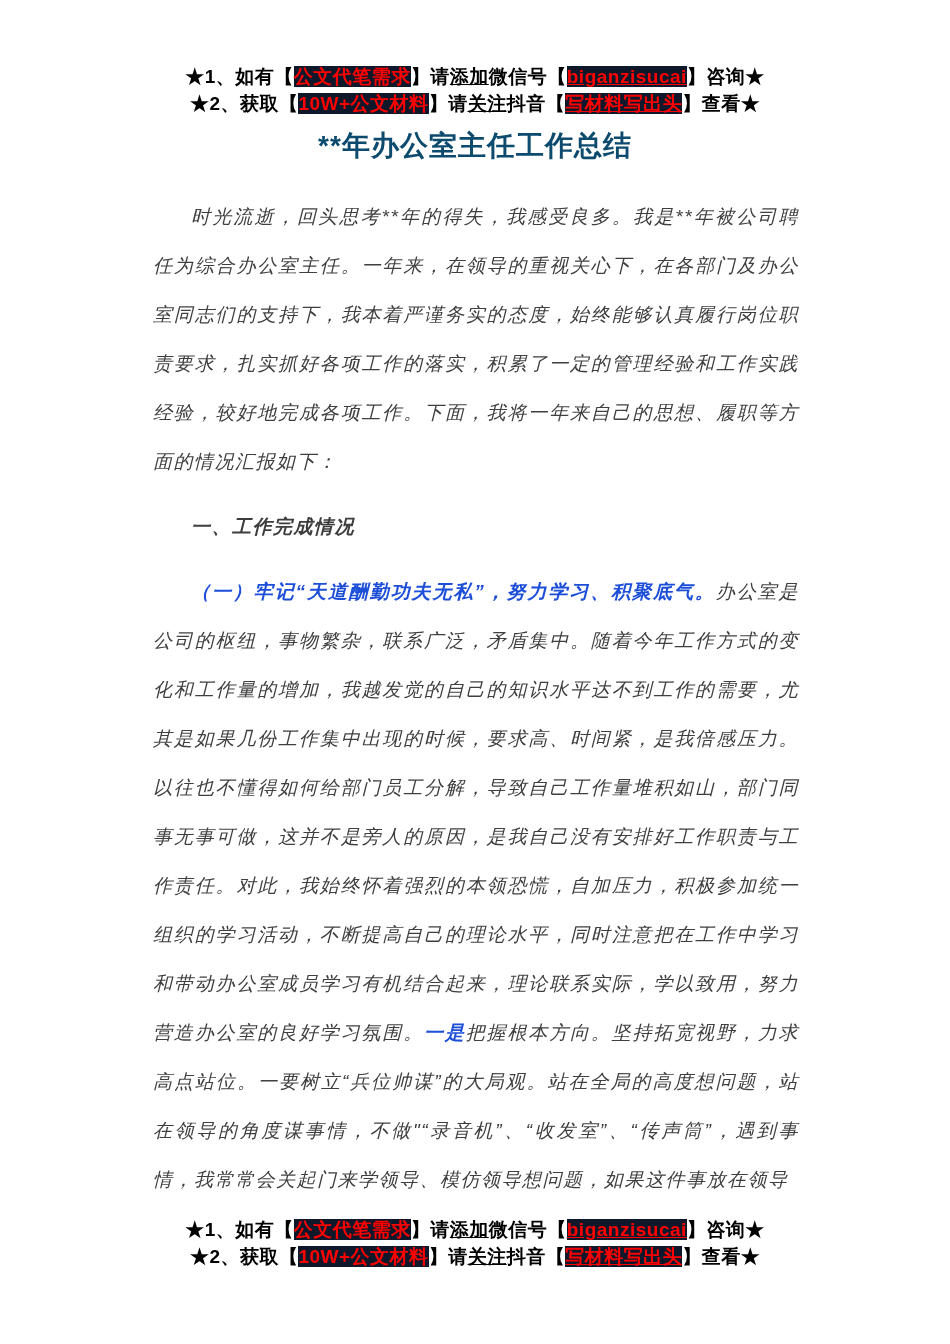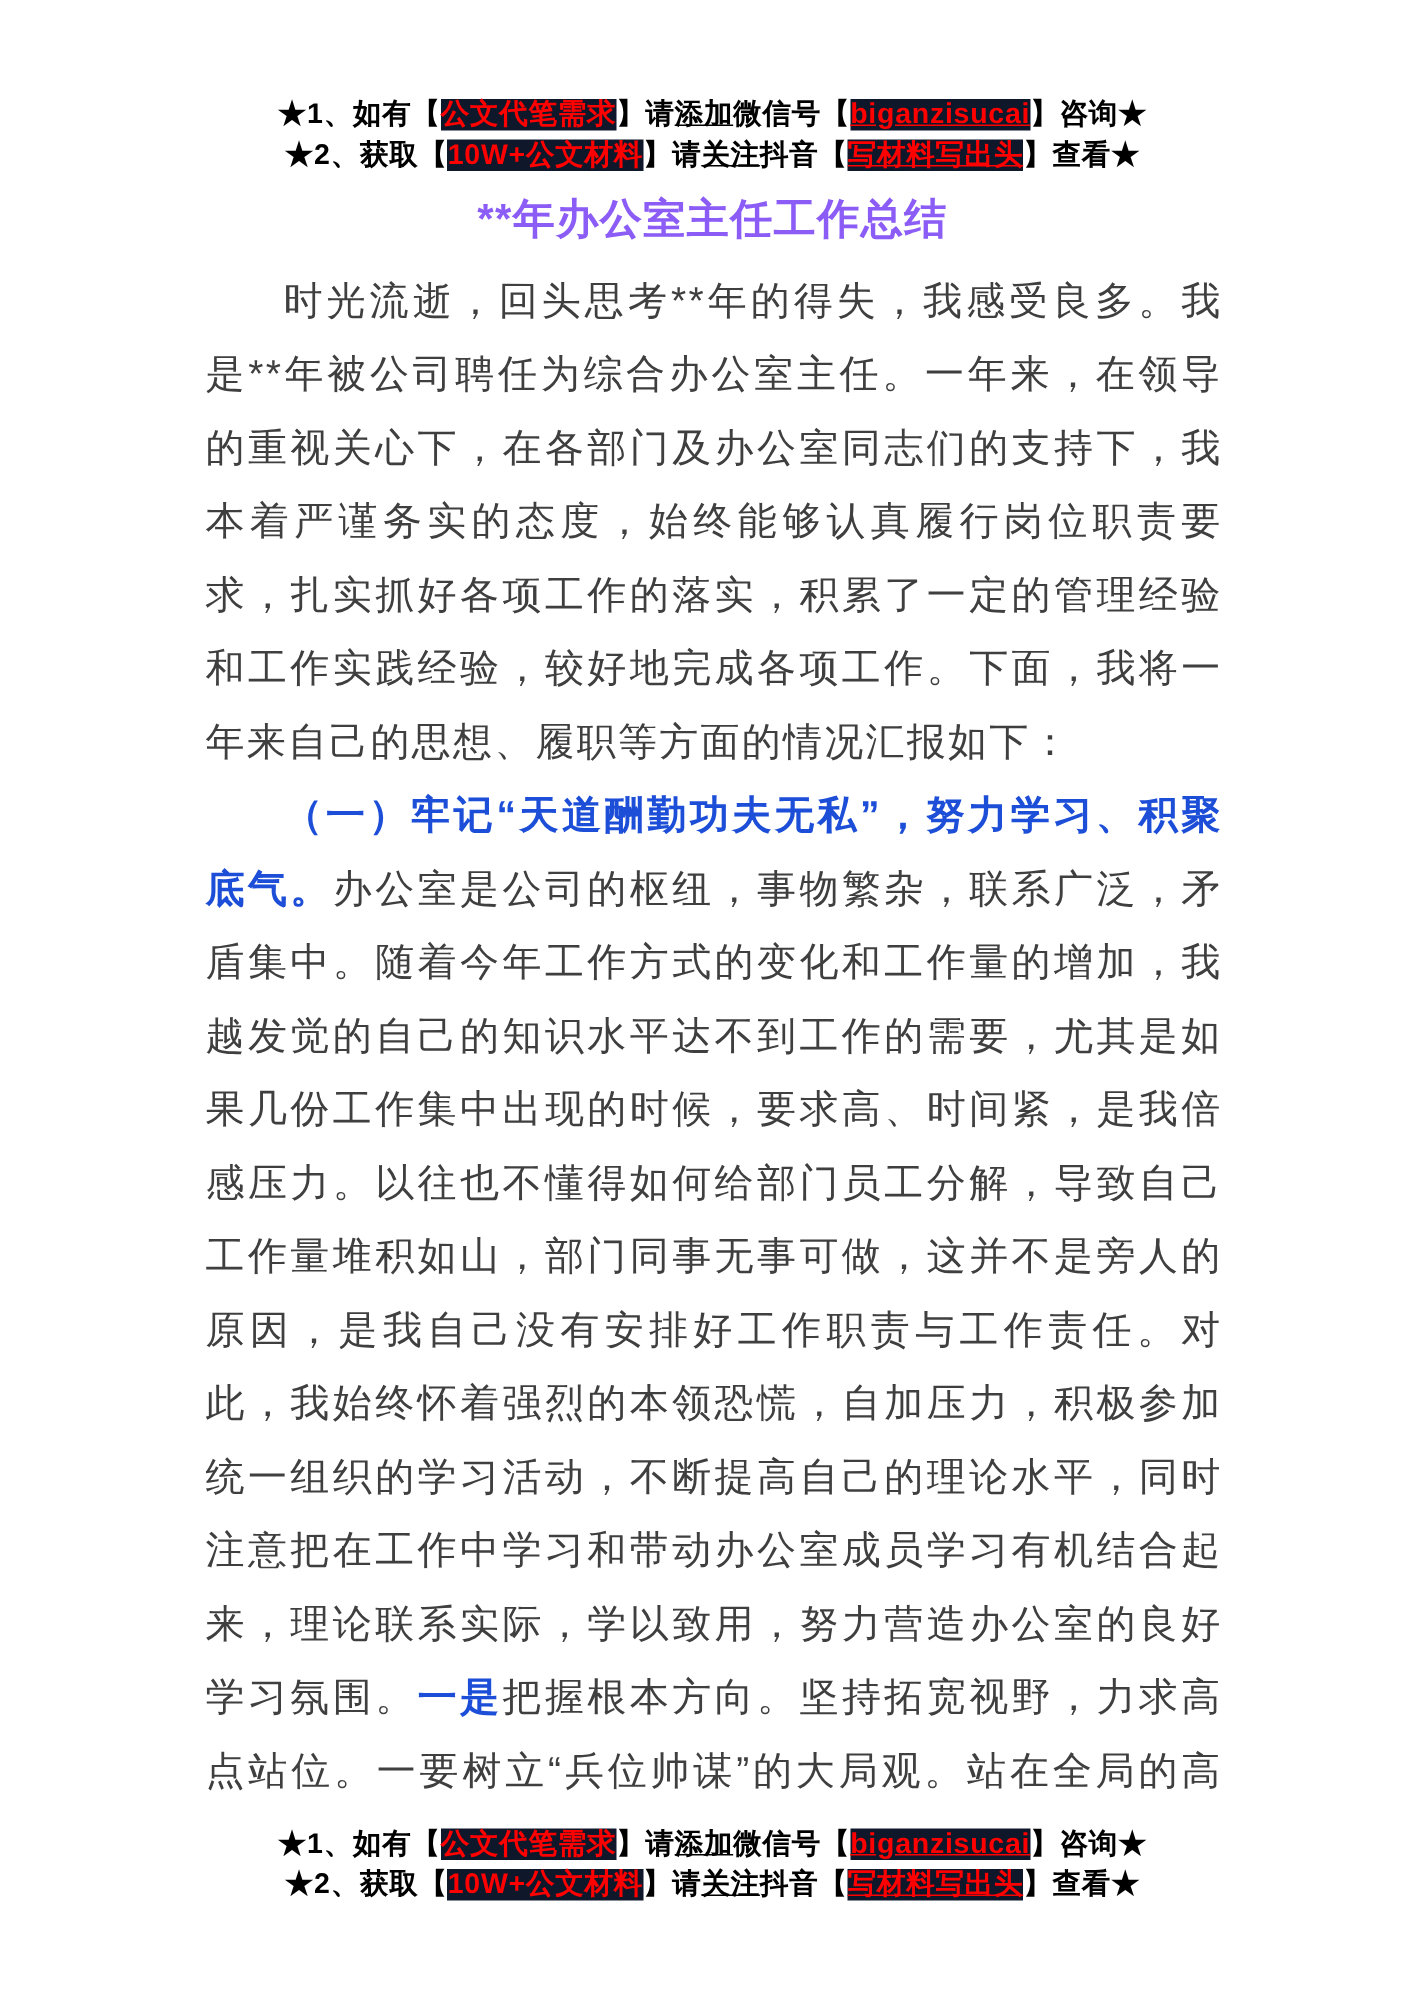--- a/index.html
+++ b/index.html
@@ -30,60 +30,62 @@
   .doc-title {
     position: absolute;
     top: 126px;
     left: 0;
     width: 100%;
     margin: 0;
     text-align: center;
     font-size: 28px;
     line-height: 40px;
     font-weight: 700;
-    color: #8b5cf6;
+    color: #0c4a6e;
     letter-spacing: 1px;
   }
   .content {
     position: absolute;
     top: 176px;
     left: 137px;
     width: 678px;
     height: 1038px;
     overflow: hidden;
     font-size: 21px;
     line-height: 49px;
     color: #3f3f3f;
     text-align: justify;
     letter-spacing: 1.5px;
   }
   .content p, .content h2 {
-    margin: 0;
+    margin: 16px;
     padding: 0;
     text-indent: 2em;
-    font-size: 26px;
+    font-size: 19px;
     line-height: 49px;
+    font-style: italic;
   }
   .content h2 { font-weight: 700; color: #3d3d3d; }
   .content b { font-weight: 700; color: #1d4ed8; }
 </style>
 </head>
 <body>
 
 <div class="page">
 
   <div class="promo promo-top">
     <div><span>★1、如有【</span><span class="hl">公文代笔需求</span><span>】请</span><span class="ul">添加</span><span>微信号【</span><span class="hl ul">biganzisucai</span><span>】咨询★</span></div>
     <div><span>★2、获取【</span><span class="hl">10W+公文材料</span><span>】请</span><span class="ul">关注</span><span>抖音【</span><span class="hl ul">写材料写出头</span><span>】查看★</span></div>
   </div>
 
   <h1 class="doc-title">**年办公室主任工作总结</h1>
 
   <div class="content">
     <p>时光流逝，回头思考**年的得失，我感受良多。我是**年被公司聘任为综合办公室主任。一年来，在领导的重视关心下，在各部门及办公室同志们的支持下，我本着严谨务实的态度，始终能够认真履行岗位职责要求，扎实抓好各项工作的落实，积累了一定的管理经验和工作实践经验，较好地完成各项工作。下面，我将一年来自己的思想、履职等方面的情况汇报如下：</p>
+    <h2>一、工作完成情况</h2>
     <p><b>（一）牢记“天道酬勤功夫无私”，努力学习、积聚底气。</b><span>办公室是公司的枢纽，事物繁杂，联系广泛，矛盾集中。随着今年工作方式的变化和工作量的增加，我越发觉的自己的知识水平达不到工作的需要，尤其是如果几份工作集中出现的时候，要求高、时间紧，是我倍感压力。以往也不懂得如何给部门员工分解，导致自己工作量堆积如山，部门同事无事可做，这并不是旁人的原因，是我自己没有安排好工作职责与工作责任。对此，我始终怀着强烈的本领恐慌，自加压力，积极参加统一组织的学习活动，不断提高自己的理论水平，同时注意把在工作中学习和带动办公室成员学习有机结合起来，理论联系实际，学以致用，努力营造办公室的良好学习氛围。</span><b>一是</b><span>把握根本方向。坚持拓宽视野，力求高点站位。一要树立“兵位帅谋”的大局观。站在全局的高度想问题，站在领导的角度谋事情，不做"“录音机”、“收发室”、“传声筒”，遇到事情，我常常会关起门来学领导、模仿领导想问题，如果这件事放在领导</span></p>
   </div>
 
   <div class="promo promo-bottom">
     <div><span>★1、如有【</span><span class="hl">公文代笔需求</span><span>】请</span><span class="ul">添加</span><span>微信号【</span><span class="hl ul">biganzisucai</span><span>】咨询★</span></div>
     <div><span>★2、获取【</span><span class="hl">10W+公文材料</span><span>】请</span><span class="ul">关注</span><span>抖音【</span><span class="hl ul">写材料写出头</span><span>】查看★</span></div>
   </div>
 
 </div>
 

